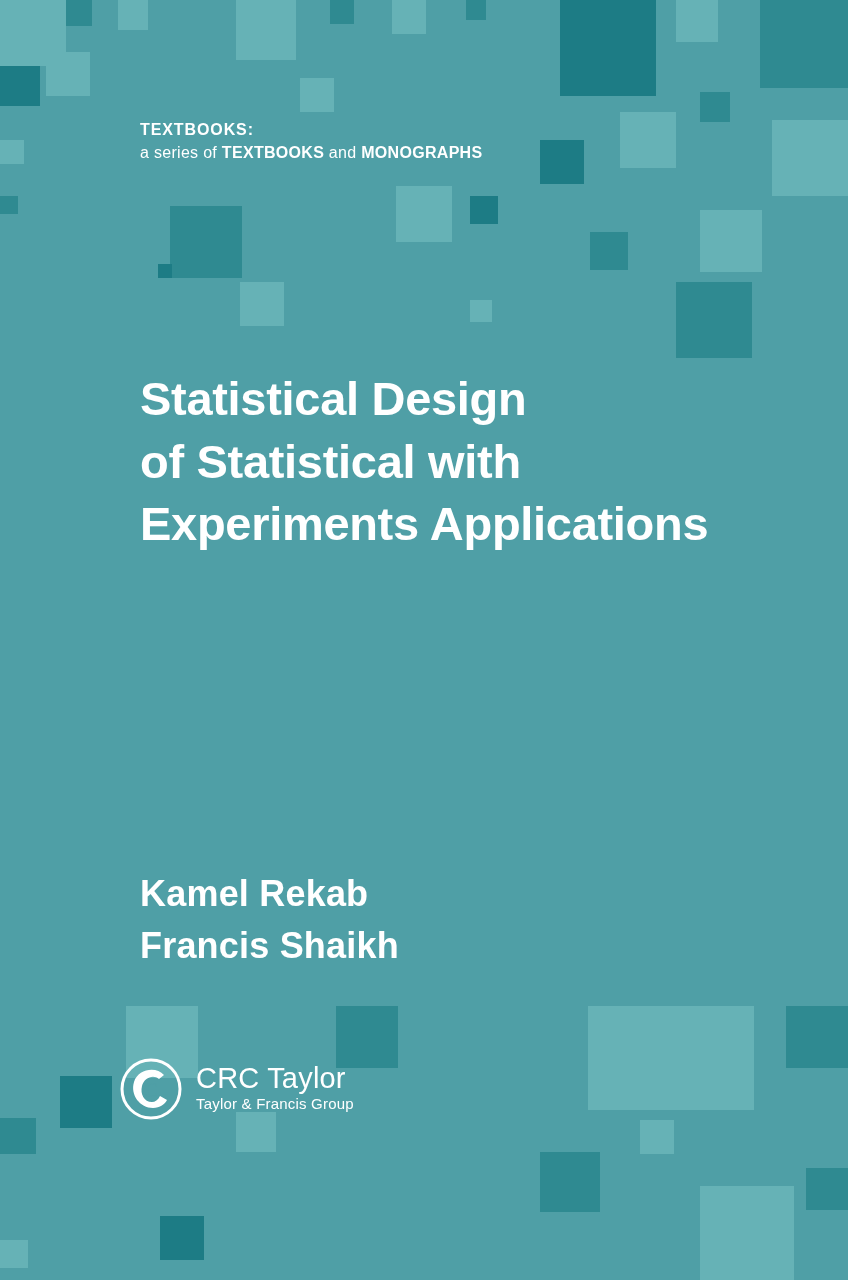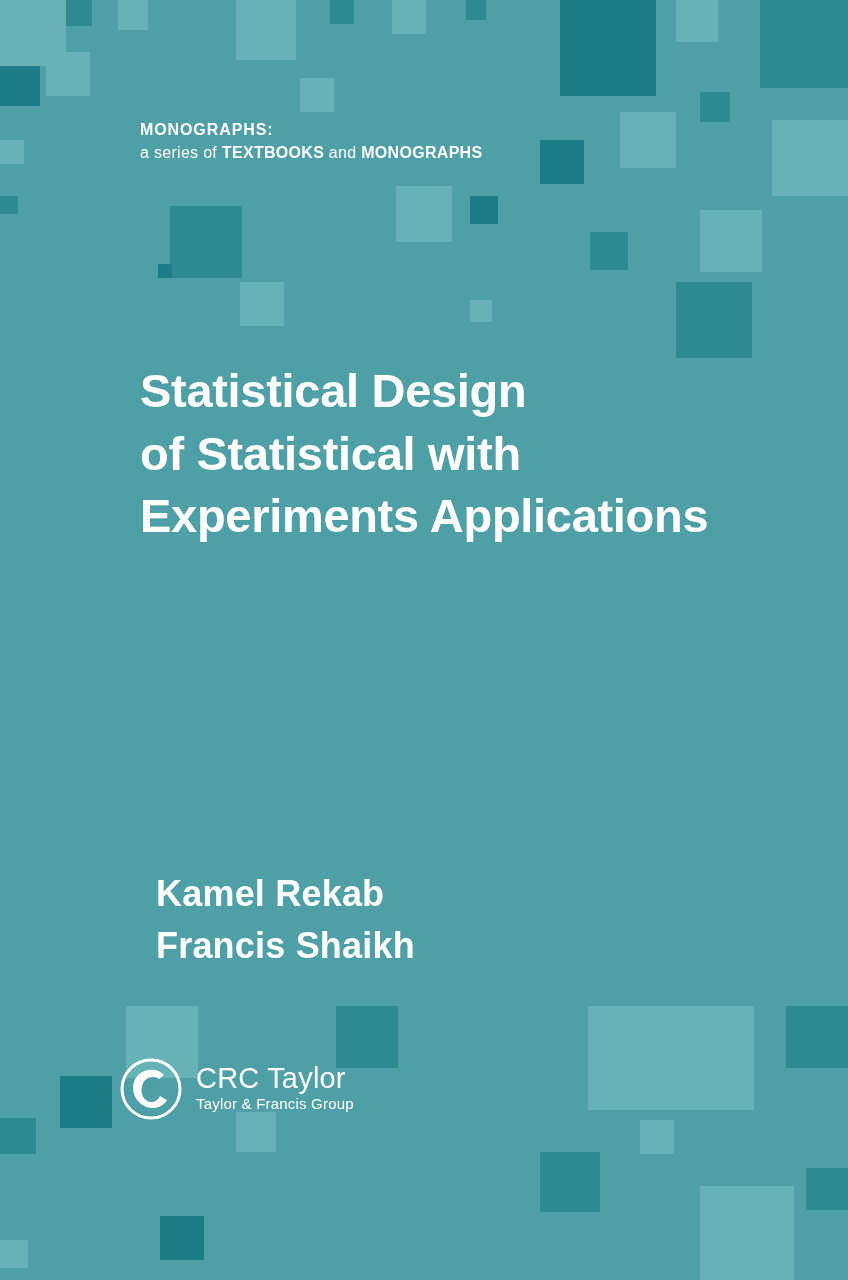--- a/index.html
+++ b/index.html
@@ -41,21 +41,21 @@
   }
   .series-label .line2 {
     font-size: 16px;
     letter-spacing: 0.3px;
   }
   .series-label .line2 b { font-weight: bold; }
 
   .title-block {
     position: absolute;
     left: 140px;
-    top: 360px;
+    top: 368px;
     width: 640px;
     color: #ffffff;
   }
   .title-line {
     font-size: 47px;
     font-weight: bold;
     line-height: 1.33;
     letter-spacing: -0.3px;
     white-space: nowrap;
   }
@@ -65,21 +65,20 @@
     left: 140px;
     top: 868px;
     width: 600px;
     color: #ffffff;
   }
   .author {
     font-size: 36px;
     font-weight: bold;
     line-height: 1.45;
     letter-spacing: 0.2px;
-    margin-left: 16px;
   }
 
   .publisher {
     position: absolute;
     left: 120px;
     top: 1058px;
     width: 420px;
     color: #ffffff;
   }
   .pub-row {
@@ -156,21 +155,21 @@
   <div class="sq dark" style="left:0px;   top:1118px; width:36px;  height:36px;"></div>
   <div class="sq light" style="left:236px; top:1112px; width:40px;  height:40px;"></div>
   <div class="sq dark" style="left:540px; top:1152px; width:60px;  height:60px;"></div>
   <div class="sq light" style="left:640px; top:1120px; width:34px;  height:34px;"></div>
   <div class="sq light" style="left:700px; top:1186px; width:94px;  height:94px;"></div>
   <div class="sq dark" style="left:806px; top:1168px; width:42px;  height:42px;"></div>
   <div class="sq deep" style="left:160px; top:1216px; width:44px;  height:44px;"></div>
   <div class="sq light" style="left:0px;   top:1240px; width:28px;  height:28px;"></div>
 
   <div class="series-label">
-    <div class="line1">MONOGRAPHS:</div>
+    <div class="line1">TEXTBOOKS:</div>
     <div class="line2"><span>a series of </span><b>TEXTBOOKS</b><span> and </span><b>MONOGRAPHS</b></div>
   </div>
 
   <div class="title-block">
     <div class="title-line">Statistical Design</div>
     <div class="title-line">of Statistical with</div>
     <div class="title-line">Experiments Applications</div>
   </div>
 
   <div class="authors">

